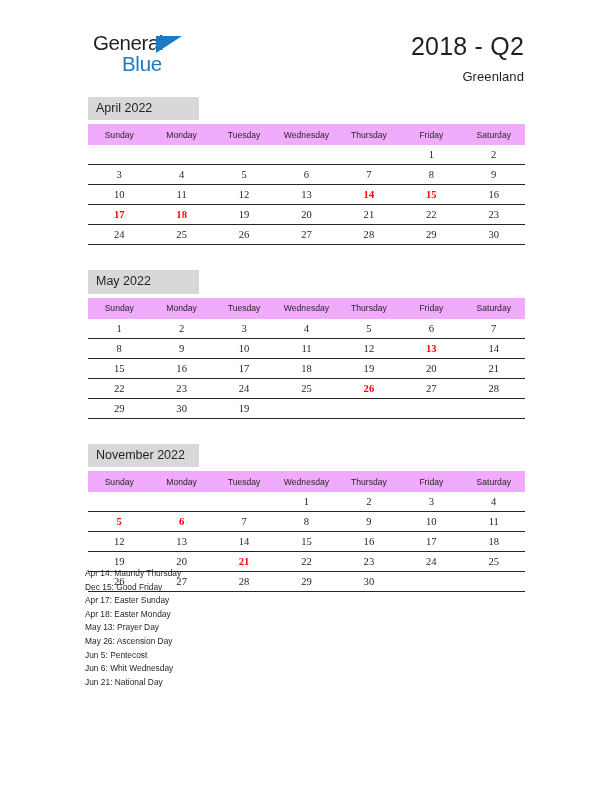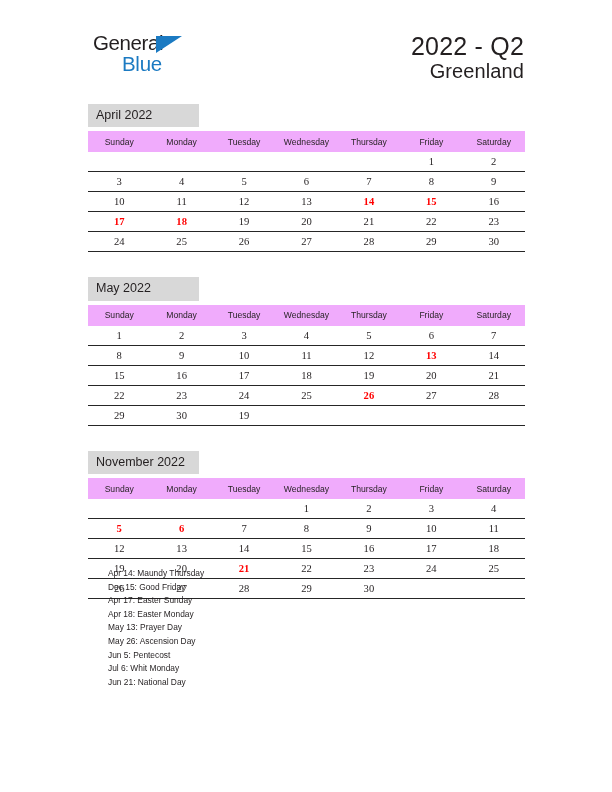--- a/index.html
+++ b/index.html
@@ -65,31 +65,32 @@
     text-align: right;
   }
   .title-main {
     font-size: 25px;
     color: #231f20;
     line-height: 1.12;
     letter-spacing: 0.2px;
     font-family: "Liberation Sans", sans-serif;
   }
   .title-sub {
-    font-size: 20px;
-    color: #231f20;
+    font-size: 13px;
+    color: #231f20;
+    margin-top: 9px;
     letter-spacing: 0.1px;
     font-family: "Liberation Sans", sans-serif;
   }
 
   
   .months {
     position: absolute;
     left: 88px;
-    top: 104px;
+    top: 97px;
     width: 437px;
   }
   .month-block {
     margin-bottom: 25px;
   }
   .month-title {
     display: inline-block;
     background: #d8d8d8;
     font-size: 12.5px;
     color: #231f20;
@@ -127,21 +128,21 @@
     color: transparent;
   }
   table.cal td.holiday {
     color: #ff0000;
     font-weight: bold;
   }
 
   
   .legend {
     position: absolute;
-    left: 108px;
+    left: 85px;
     top: 567px;
     width: 300px;
   }
   .legend-item {
     font-size: 8.4px;
     color: #231f20;
     line-height: 13.6px;
     white-space: nowrap;
     font-family: "Liberation Sans", sans-serif;
   }
@@ -155,21 +156,21 @@
     <span class="logo-general">General</span>
     <span class="logo-tri-svg">
       <svg width="30" height="20" viewBox="0 0 30 20" xmlns="http://www.w3.org/2000/svg">
         <polygon points="2,2 28,2 2,19" fill="#1b7ac2"></polygon>
       </svg>
     </span>
     <span class="logo-blue">Blue</span>
   </div>
 
   <div class="title-block">
-    <div class="title-main">2022 - Q2</div>
+    <div class="title-main">2018 - Q2</div>
     <div class="title-sub">Greenland</div>
   </div>
 
 </div>
 
 <div class="months" id="months-root">
     <div class="month-block"><div class="month-title">April 2022</div><table class="cal">
         <thead>
           <tr>
             <th>Sunday</th>
@@ -352,15 +353,15 @@
   </div>
 
 <div class="legend" id="legend-root">
     <div class="legend-item">Apr 14: Maundy Thursday</div>
     <div class="legend-item">Dec 15: Good Friday</div>
     <div class="legend-item">Apr 17: Easter Sunday</div>
     <div class="legend-item">Apr 18: Easter Monday</div>
     <div class="legend-item">May 13: Prayer Day</div>
     <div class="legend-item">May 26: Ascension Day</div>
     <div class="legend-item">Jun 5: Pentecost</div>
-    <div class="legend-item">Jul 6: Whit Monday</div>
+    <div class="legend-item">Jun 6: Whit Wednesday</div>
     <div class="legend-item">Jun 21: National Day</div>
   </div>
 
 </body></html>

